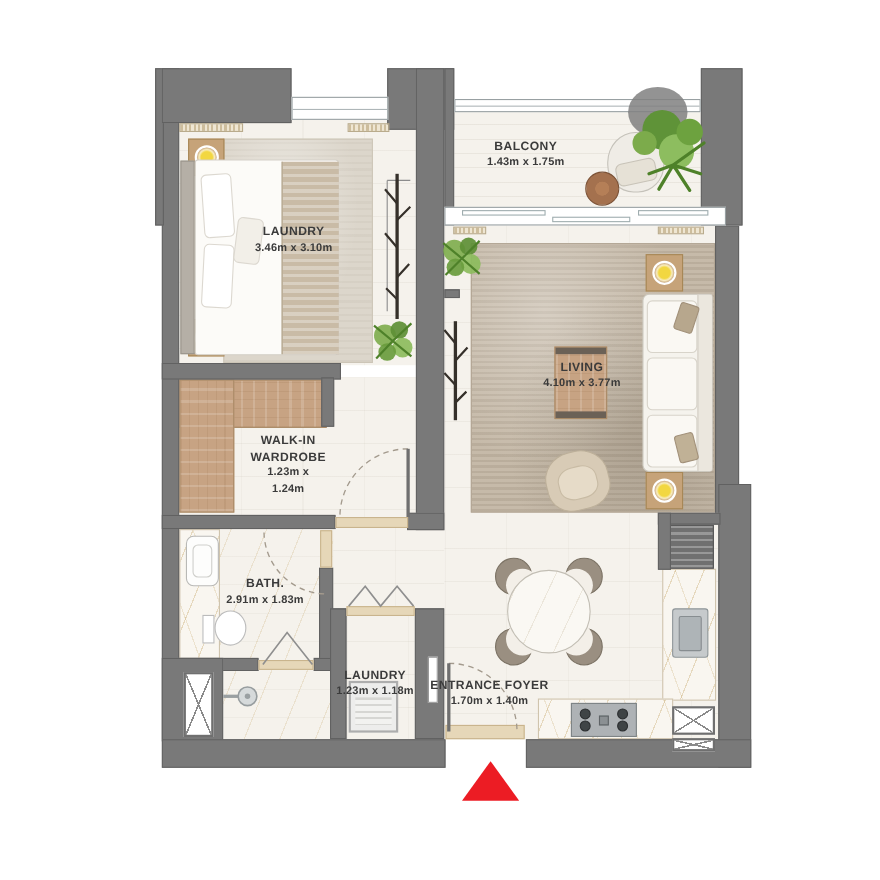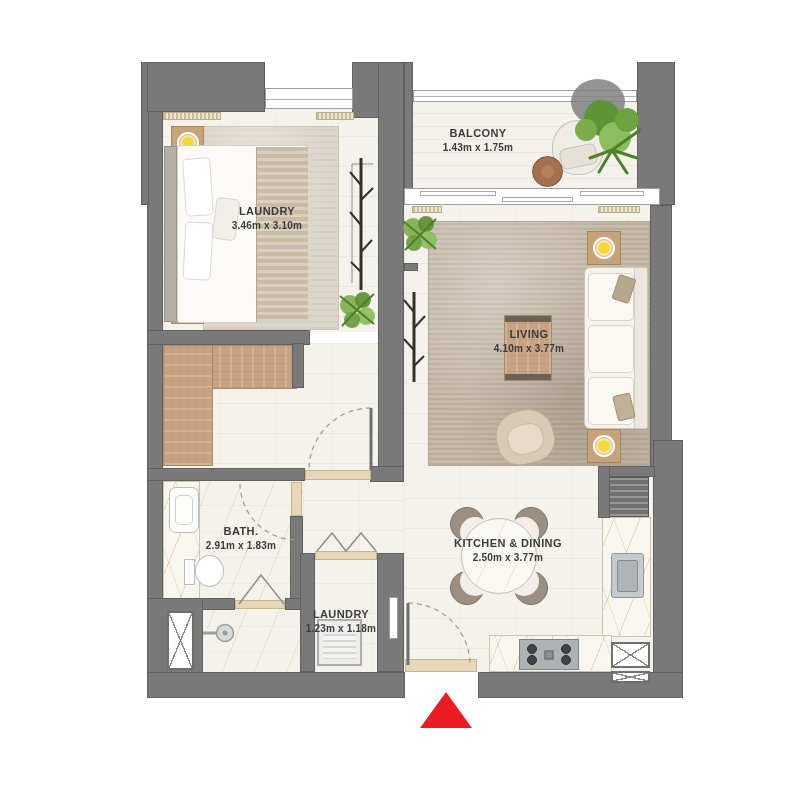--- a/index.html
+++ b/index.html
@@ -256,28 +256,34 @@
     <span class="dims">3.46m x 3.10m</span>
   </div>
   <div class="room-label" style="left:478px;top:126px">
     <span>BALCONY</span>
     <span class="dims">1.43m x 1.75m</span>
   </div>
   <div class="room-label" style="left:529px;top:327px">
     <span>LIVING</span>
     <span class="dims">4.10m x 3.77m</span>
   </div>
+  <div class="room-label" style="left:262px;top:394px">
+    <span>WALK-IN</span>
+    <span>WARDROBE</span>
+    <span class="dims">1.23m x</span>
+    <span class="dims">1.24m</span>
+  </div>
   <div class="room-label" style="left:241px;top:524px">
     <span>BATH.</span>
     <span class="dims">2.91m x 1.83m</span>
   </div>
   <div class="room-label" style="left:341px;top:607px">
     <span>LAUNDRY</span>
     <span class="dims">1.23m x 1.18m</span>
   </div>
-  <div class="room-label" style="left:508px;top:536px">
-    <span>KITCHEN &amp; DINING</span>
-    <span class="dims">2.50m x 3.77m</span>
+  <div class="room-label" style="left:445px;top:616px">
+    <span>ENTRANCE FOYER</span>
+    <span class="dims">1.70m x 1.40m</span>
   </div>
 
   <div class="tri" style="left:420px;top:692px"></div>
 
 </div>
 
 </body></html>

